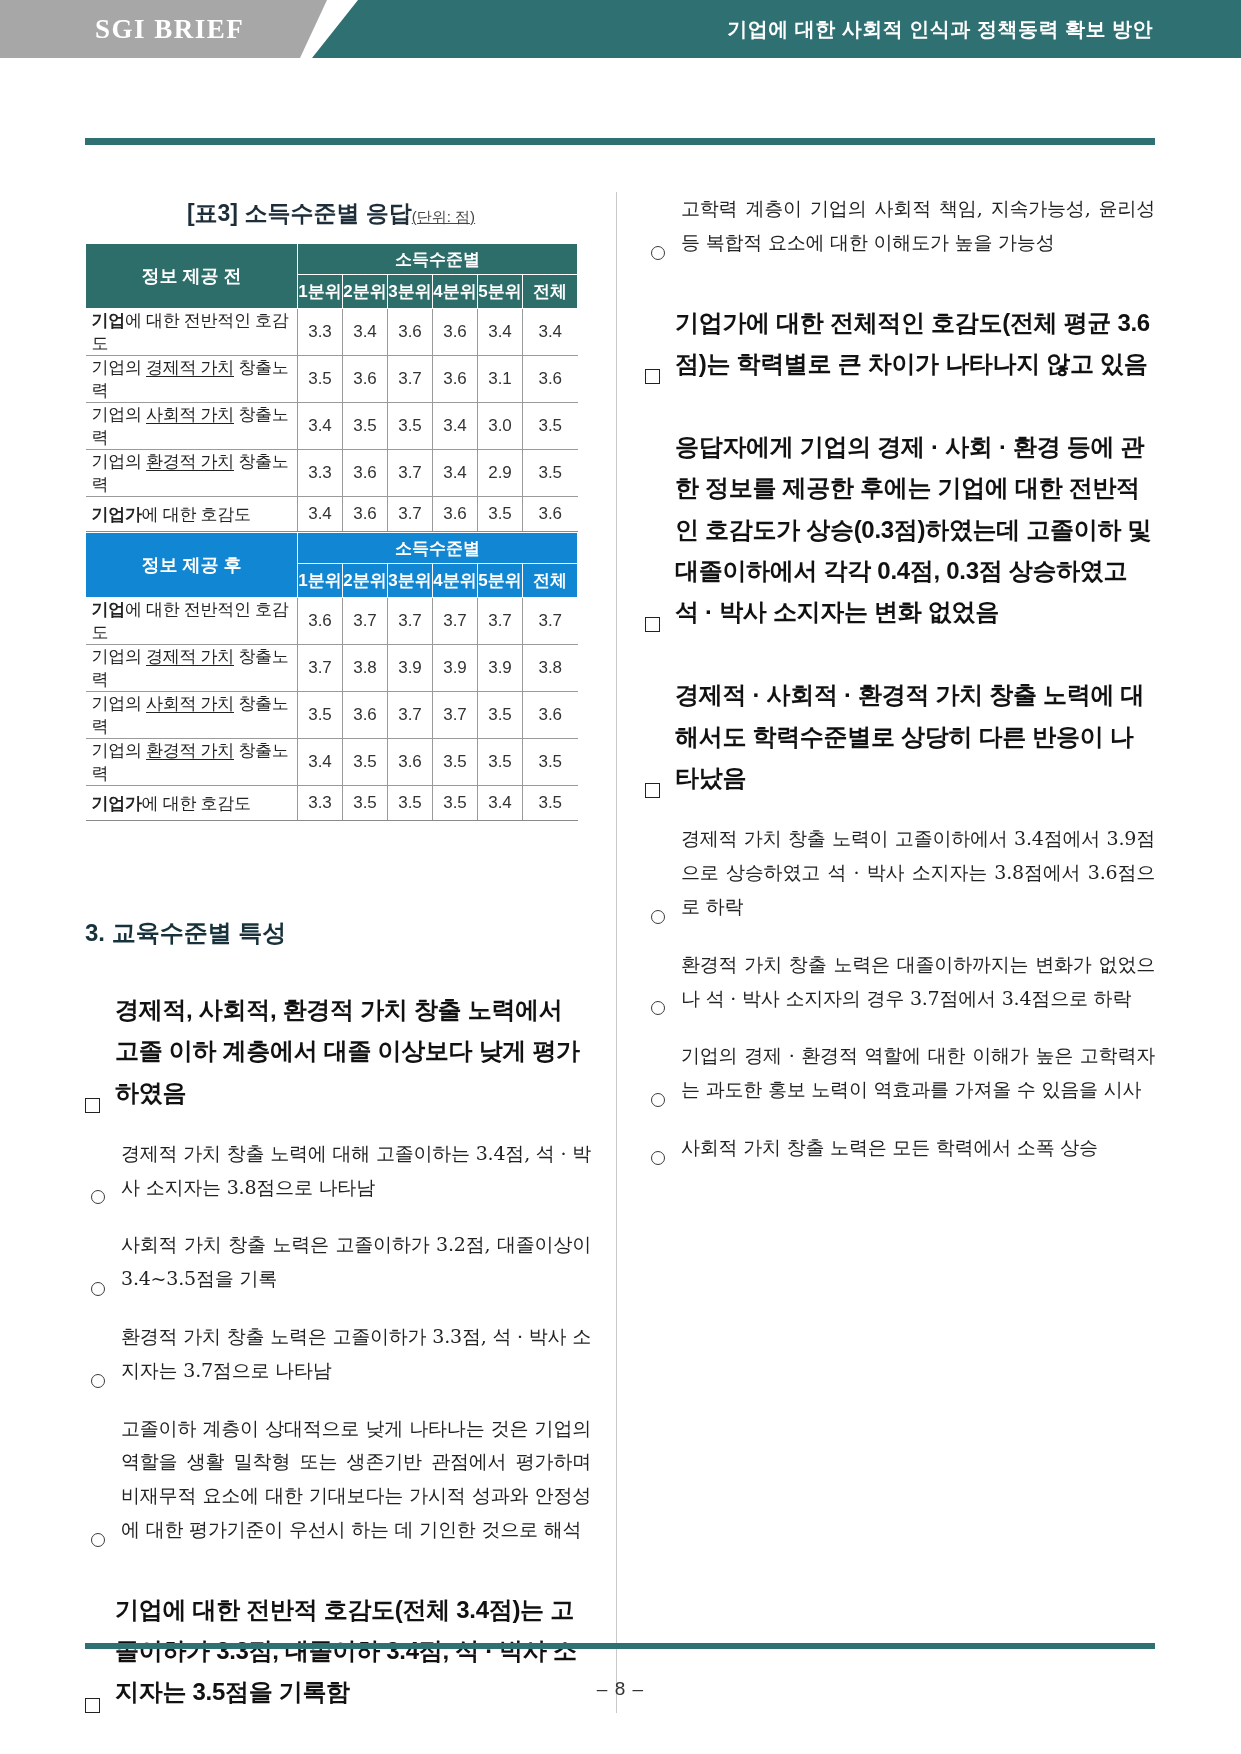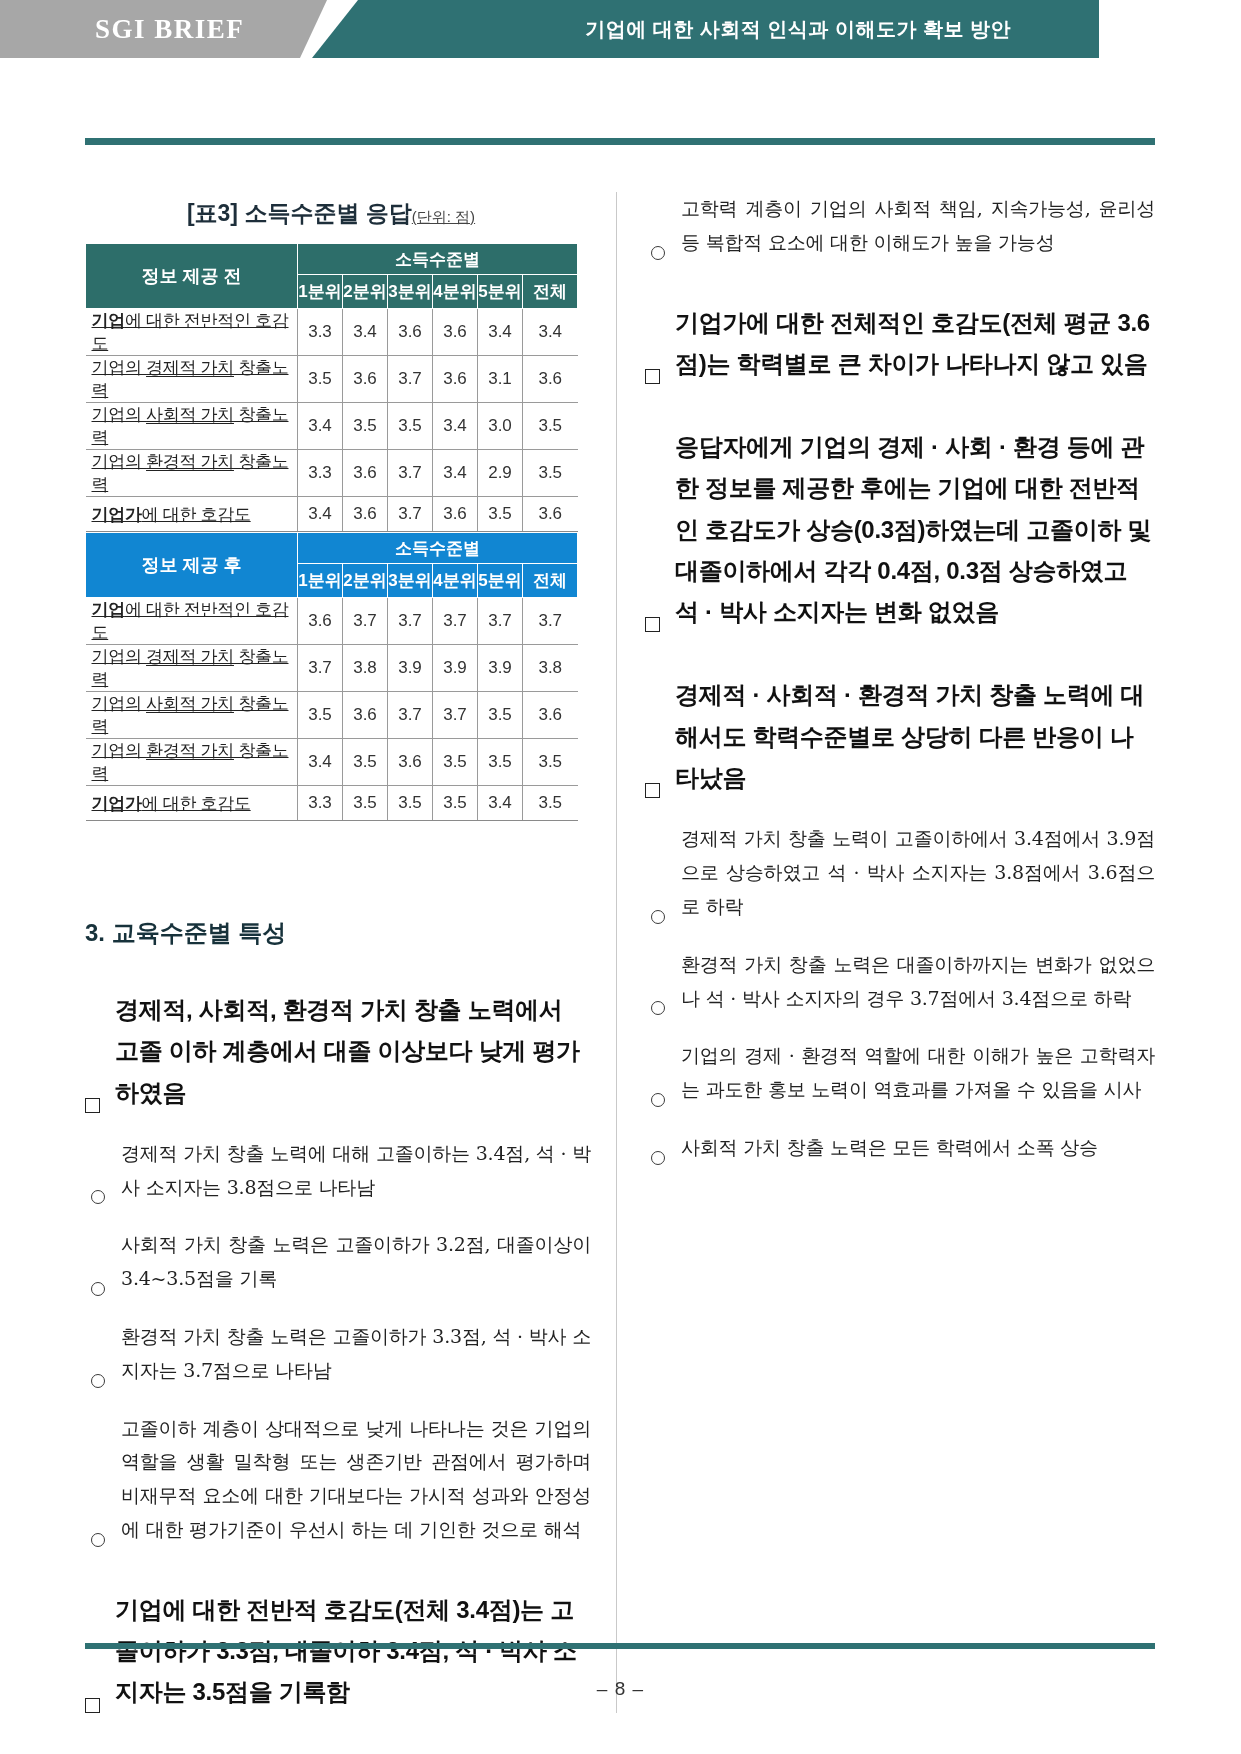--- a/index.html
+++ b/index.html
@@ -1,20 +1,20 @@
 <!DOCTYPE html>
 <html><head>
 <meta charset="utf-8">
 <style>
   html,body{margin:0;padding:0;background:#ffffff;}
   .page{position:relative;width:1241px;height:1754px;background:#fff;overflow:hidden;
         font-family:"Liberation Sans",sans-serif;}
 
   
-  .band{position:absolute;top:0;left:0;width:1099px;height:58px;}
+  .band{position:absolute;top:0;left:0;width:1241px;height:58px;}
   .band-gray{position:absolute;inset:0;background:#a7a7a7;
              clip-path:polygon(0 0,327px 0,300px 100%,0 100%);}
   .band-teal{position:absolute;inset:0;background:#2f7173;
              clip-path:polygon(358px 0,100% 0,100% 100%,312px 100%);}
   .brand{position:absolute;left:95px;top:50%;transform:translateY(-50%);
          color:#fff;font-family:"Liberation Serif",serif;font-weight:700;
          font-size:27px;letter-spacing:1.5px;}
   .band-title{position:absolute;right:88px;top:50%;transform:translateY(-50%);
               color:#fff;font-weight:700;font-size:20px;letter-spacing:.5px;}
 
@@ -43,21 +43,21 @@
                  border:1px solid #fff;padding:0;}
   table.score thead tr:first-child th{height:30px;}
   table.score thead tr:last-child th{height:33px;}
   table.score th.corner{font-size:18px;}
   .theme-teal th{background:#2d6e6a;}
   .theme-blue th{background:#1186d2;}
   table.score td{height:34px;font-size:17px;color:#333;text-align:center;
                  border-top:1px solid #9a9a9a;border-left:1px solid #9a9a9a;
                  padding:0;}
   table.score td.lbl{text-align:left;padding-left:6px;border-left:none;color:#222;
-                     letter-spacing:-0.3px;text-decoration:underline;}
+                     letter-spacing:-0.3px;}
   table.score tbody tr:last-child td{border-bottom:1.5px solid #8a8a8a;}
   table.score td .b{font-weight:700;}
   table.score td .u{text-decoration:underline;text-underline-offset:3px;}
   col.c-lbl{width:212px;} col.c-q{width:45px;} col.c-tot{width:55px;}
 
   
   .sec-heading{margin:96px 0 40px 0;font-size:24px;font-weight:700;color:#17323b;}
 
   
   .bullet{display:flex;align-items:flex-end;}
@@ -77,21 +77,21 @@
 </style>
 </head>
 <body>
 
 <div class="page">
 
   <header class="band">
     <div class="band-gray"></div>
     <div class="band-teal"></div>
     <span class="brand">SGI BRIEF</span>
-    <span class="band-title">기업에 대한 사회적 인식과 이해도가 확보 방안</span>
+    <span class="band-title">기업에 대한 사회적 인식과 정책동력 확보 방안</span>
   </header>
 
   <div class="rule rule-top"></div>
 
   <main class="columns">
 
     <section class="col-left">
       <div class="caption-row">
         <span class="tbl-caption">[표3] 소득수준별 응답</span>
         <span class="tbl-unit">(단위: 점)</span>

